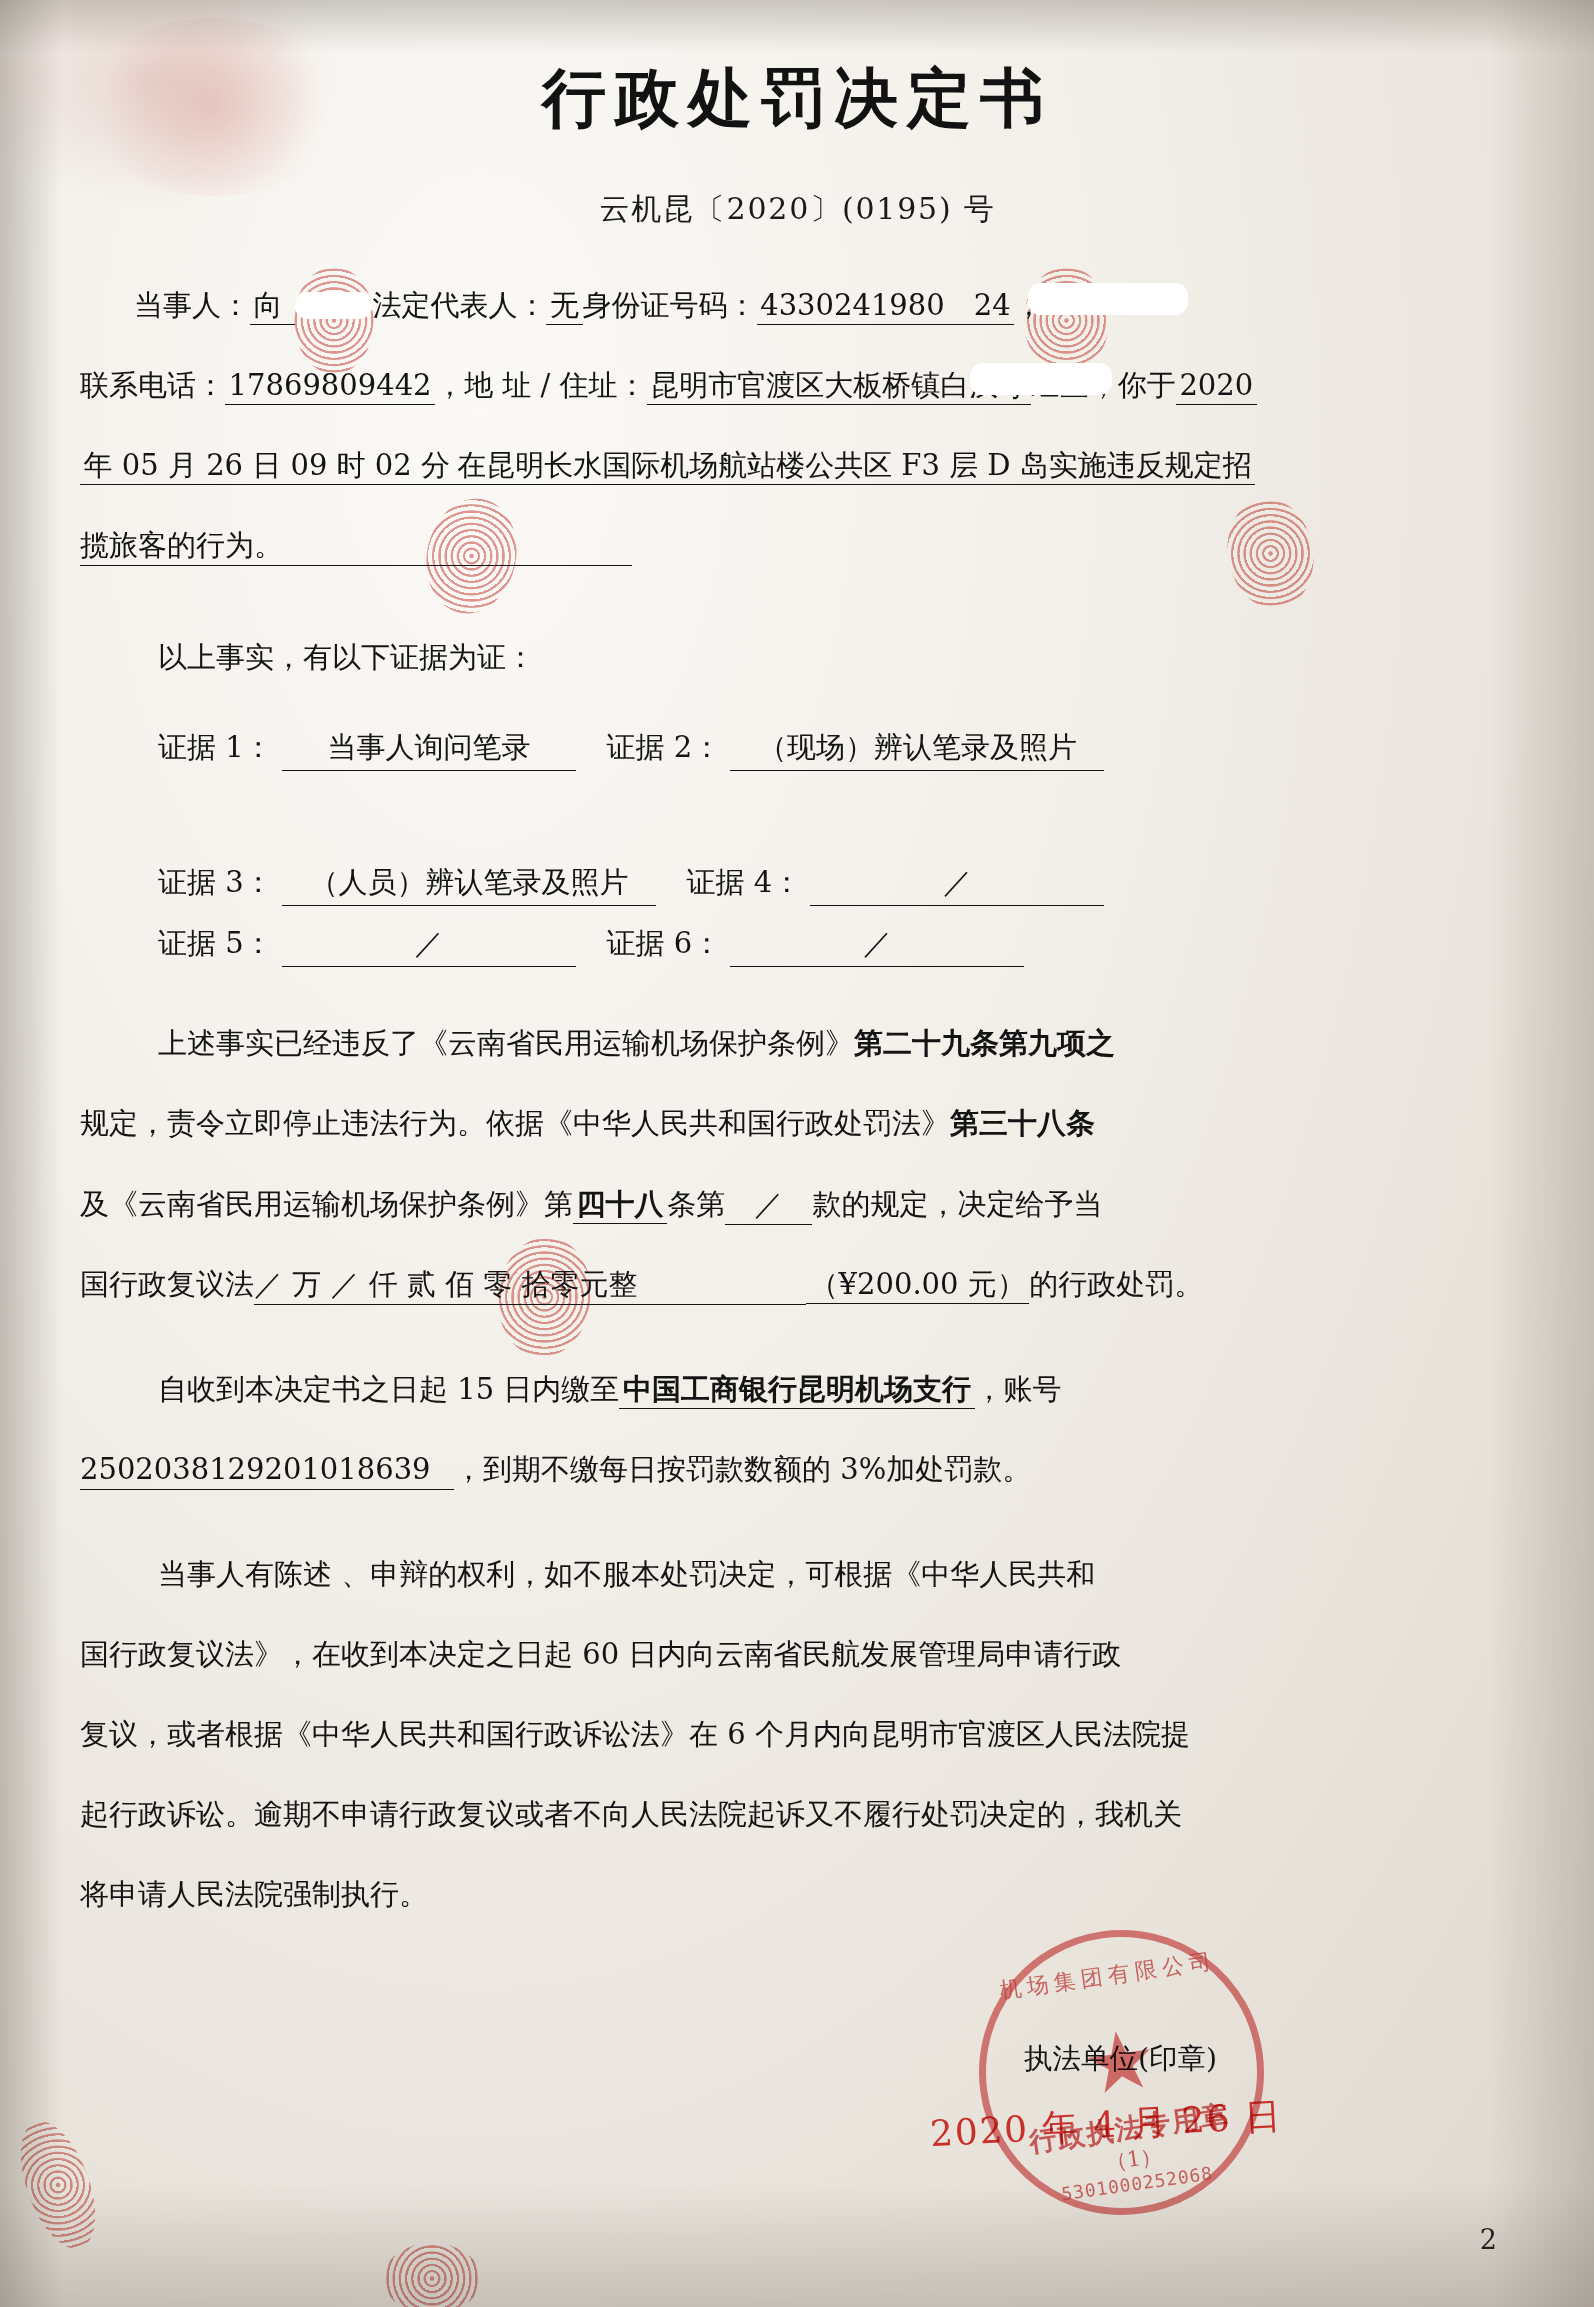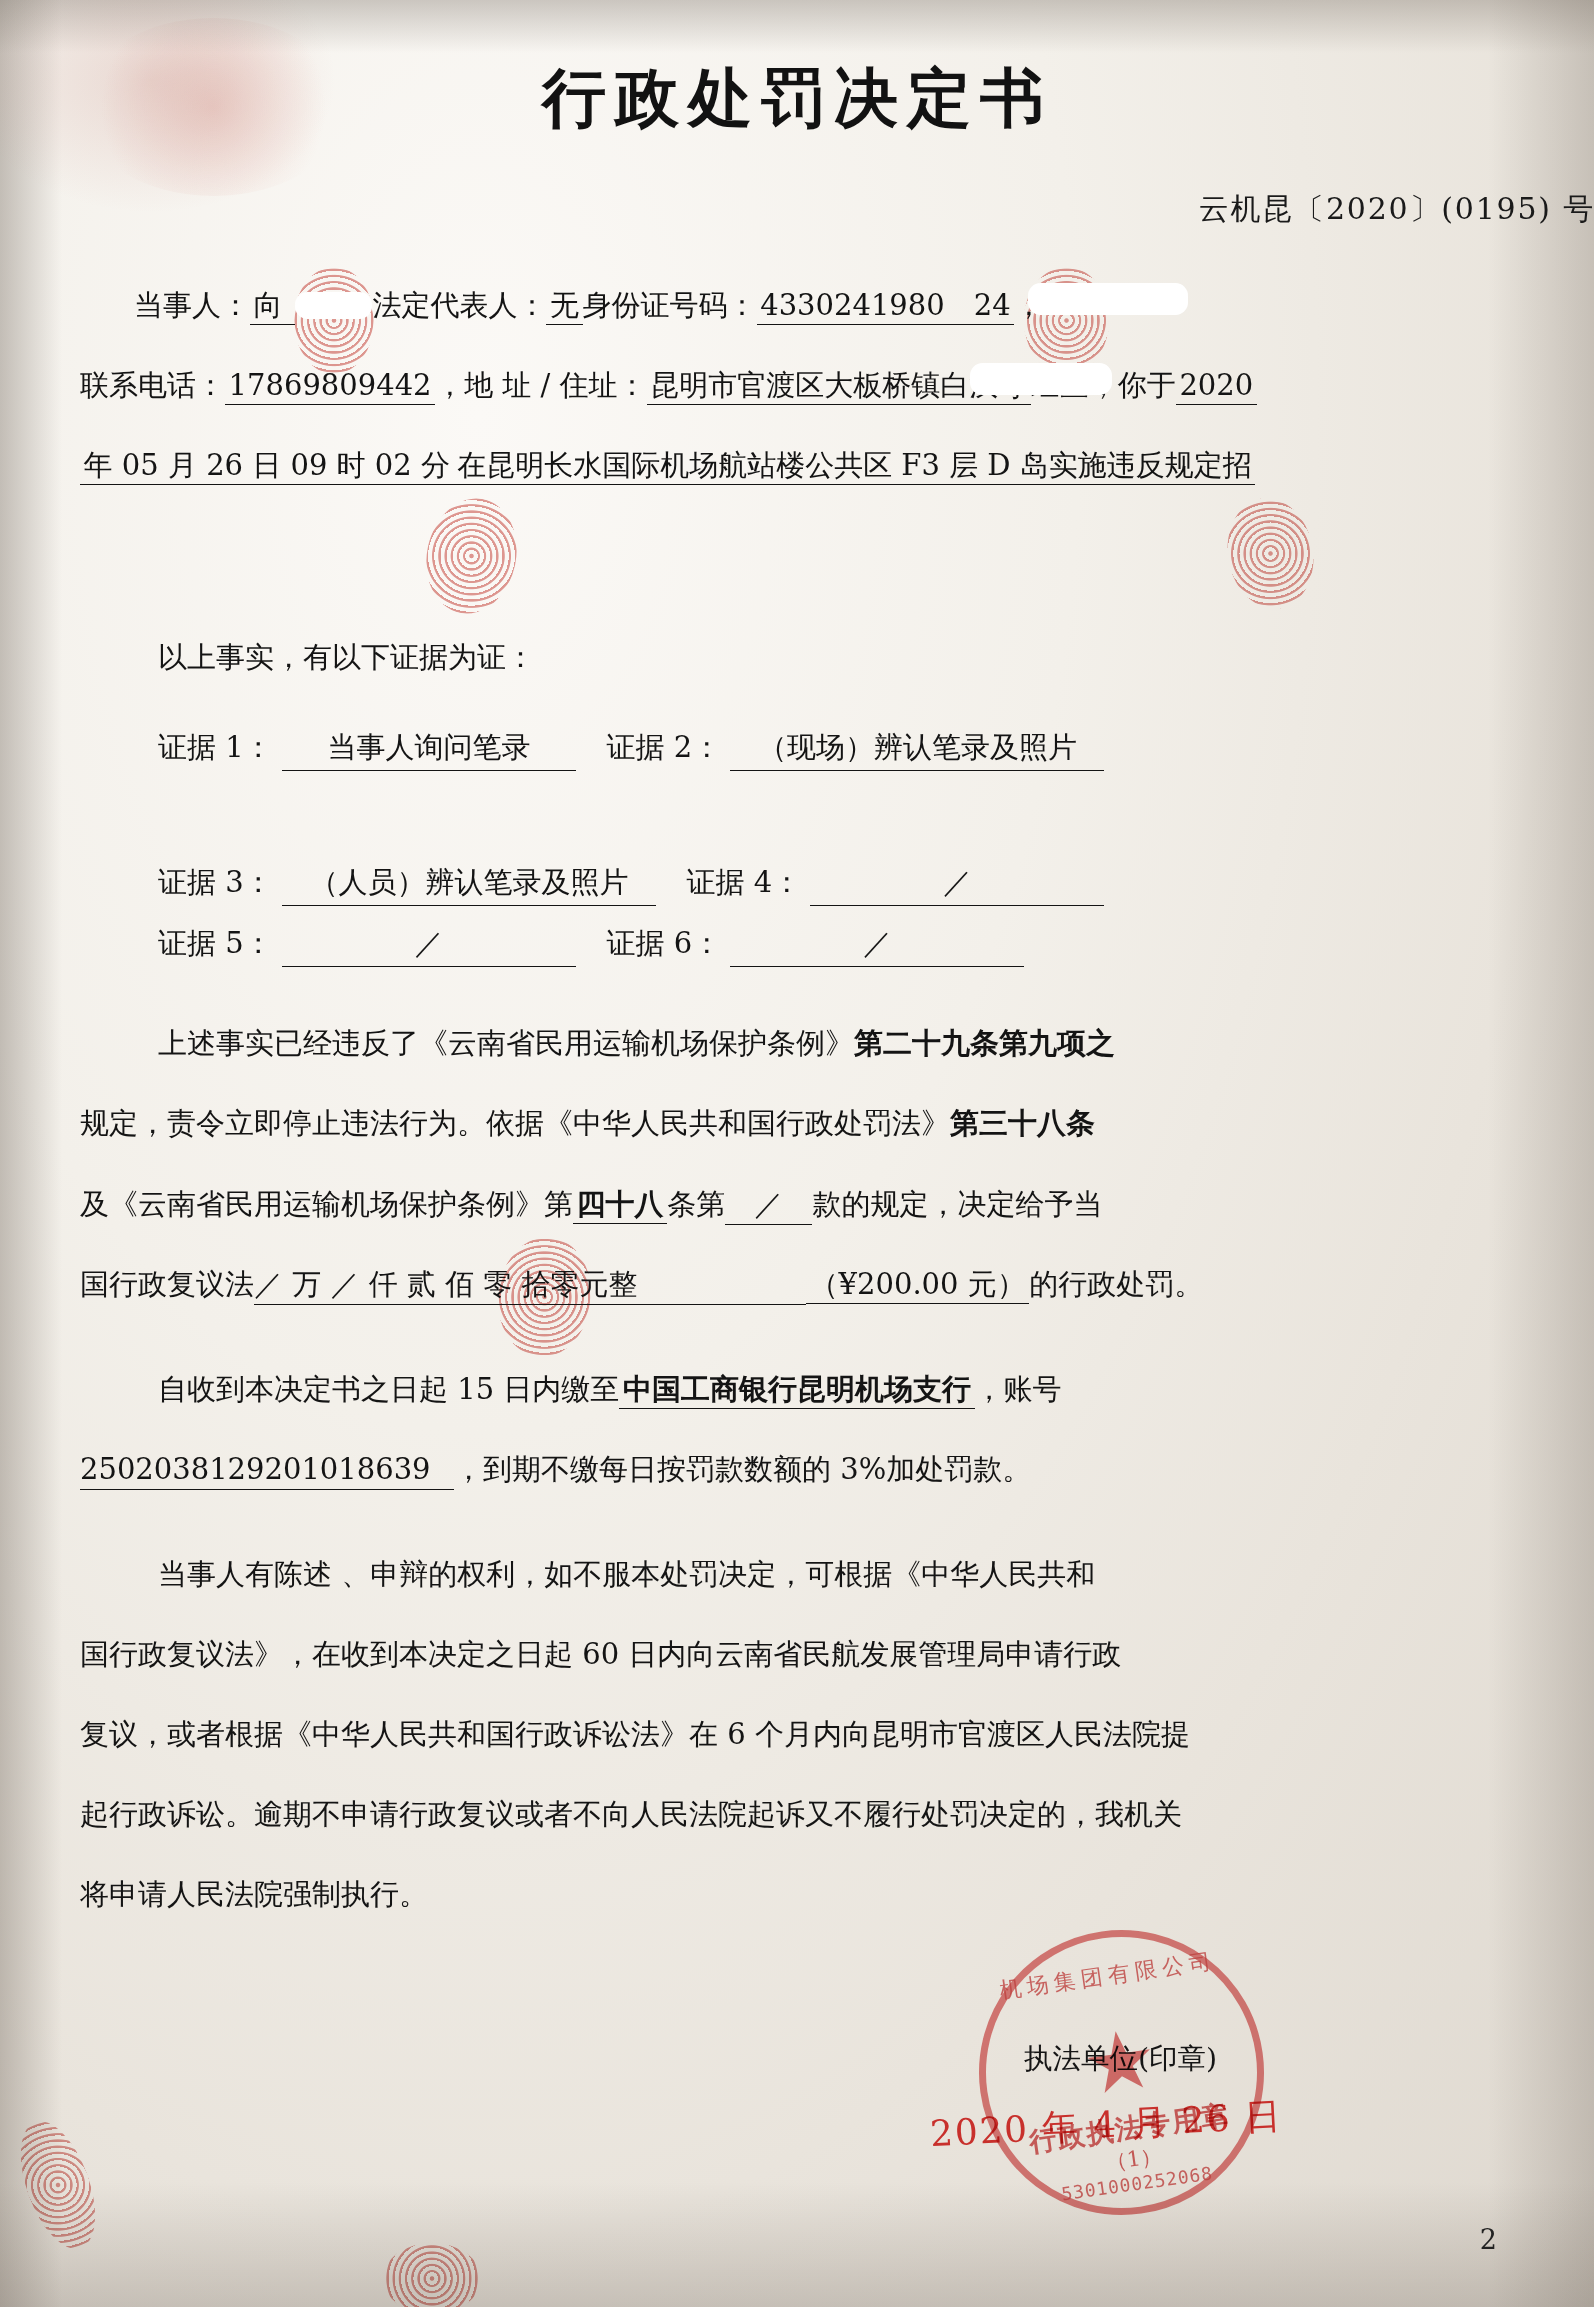--- a/index.html
+++ b/index.html
@@ -64,21 +64,21 @@
     font-family: "DejaVu Serif", "Liberation Serif", serif;
     font-weight: bold;
     font-size: 64px;
     letter-spacing: 9px;
     color: #121212;
   }
   .docnum {
     position: absolute;
     left: 0; top: 189px;
     width: 1595px;
-    text-align: right;
+    text-align: center;
     font-family: "DejaVu Serif", "Liberation Serif", serif;
     font-size: 30px;
     letter-spacing: 1.8px;
     color: #1a1a1a;
   }
   .body-line {
     position: absolute;
     font-family: "DejaVu Serif", "Liberation Serif", serif;
     font-size: 29px;
     line-height: 36px;
@@ -251,20 +251,23 @@
 
     <div class="body-line" style="left:80px; top:367px;">
       <span>联系电话：</span><span class="u">17869809442</span><span>，</span><span>地 址 / 住址：</span><span class="u">昆明市官渡区大板桥镇白汉寺</span><span>经查，你于</span><span class="u">2020</span>
     </div>
     <div class="redacted" style="position:absolute;left:970px;top:363px;width:142px;height:32px;"></div>
 
     <div class="body-line" style="left:80px; top:447px;">
       <span class="u">年 05 月 26 日 09 时 02 分</span><span class="u">在昆明长水国际机场航站楼公共区 F3 层 D 岛实施违反规定招</span>
     </div>
 
+    <div class="body-line" style="left:80px; top:527px;">
+      <span class="u-long" style="width:552px;text-align:left;">揽旅客的行为。</span>
+    </div>
 
     <div class="body-line" style="left:158px; top:639px;">以上事实，有以下证据为证：</div>
 
     <div class="ev-row" style="left:158px; top:728px;">
       <span>证据 1：</span>
       <span class="u-long" style="width:294px;">当事人询问笔录</span>
       <span style="margin-left:21.4px;">证据 2：</span>
       <span class="u-long" style="width:374px;">（现场）辨认笔录及照片</span>
     </div>
 

